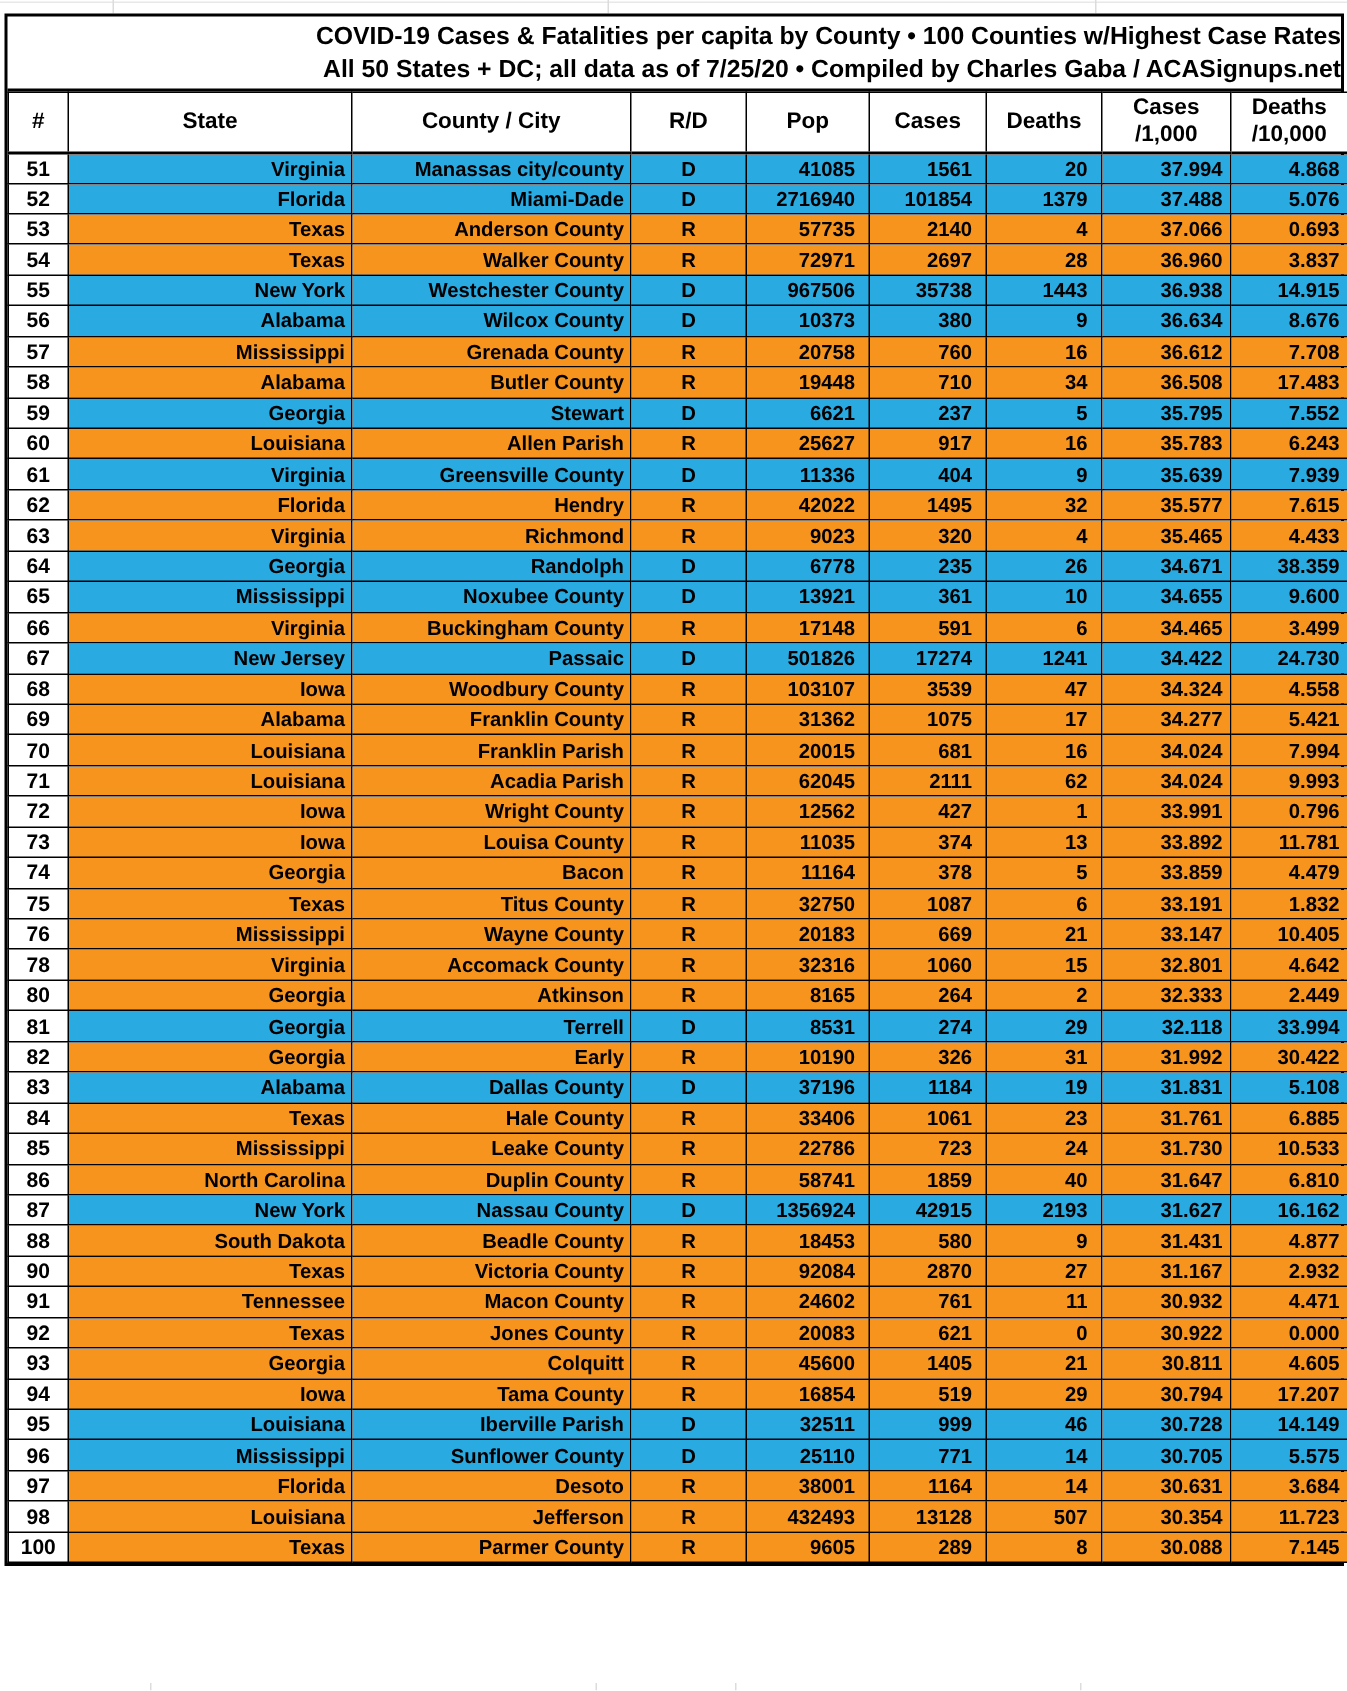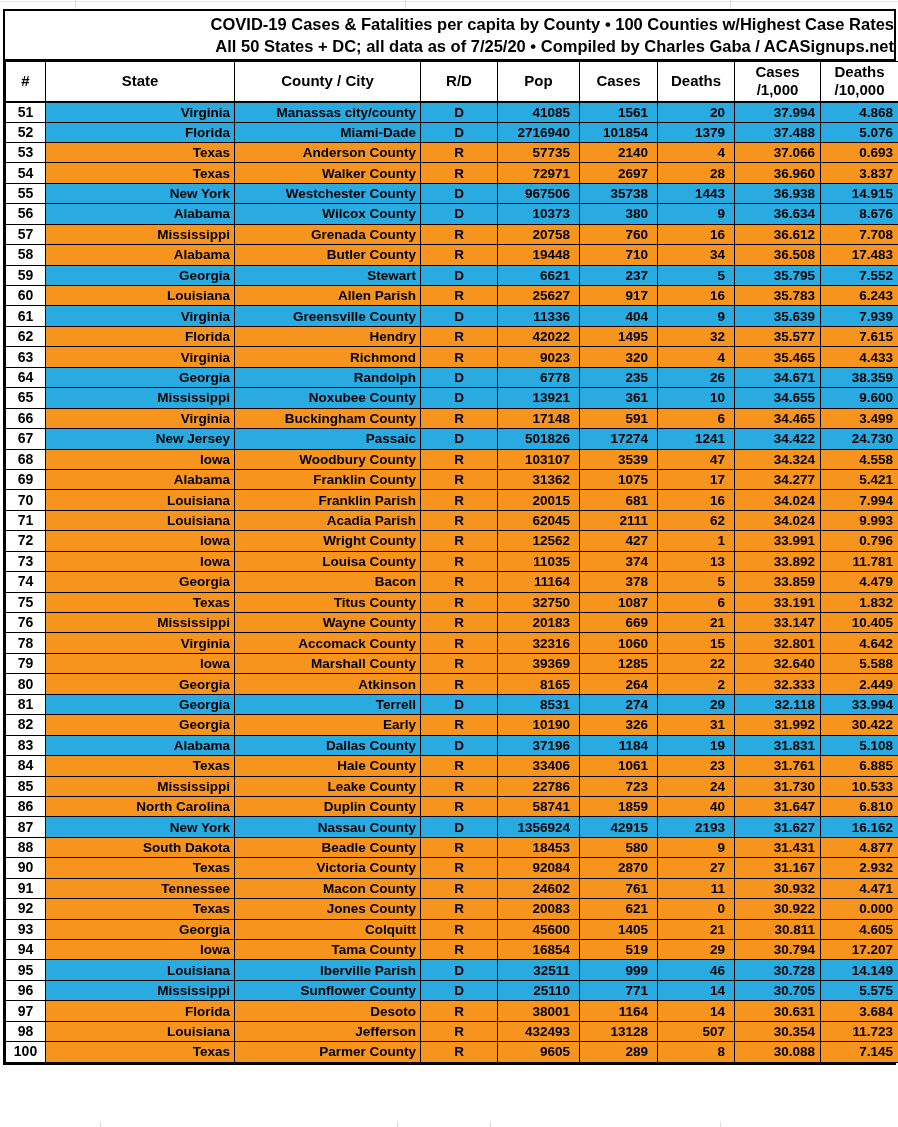--- a/index.html
+++ b/index.html
@@ -420,31 +420,20 @@
           <td class="c-state">Virginia</td>
           <td class="c-county">Accomack County</td>
           <td class="c-rd">R</td>
           <td class="c-pop">32316</td>
           <td class="c-cases">1060</td>
           <td class="c-deaths">15</td>
           <td class="c-cases-per-1000">32.801</td>
           <td class="c-deaths-per-10000">4.642</td>
         </tr>
         <tr class="rep">
-          <td class="c-rank">79</td>
-          <td class="c-state">Iowa</td>
-          <td class="c-county">Marshall County</td>
-          <td class="c-rd">R</td>
-          <td class="c-pop">39369</td>
-          <td class="c-cases">1285</td>
-          <td class="c-deaths">22</td>
-          <td class="c-cases-per-1000">32.640</td>
-          <td class="c-deaths-per-10000">5.588</td>
-        </tr>
-        <tr class="rep">
           <td class="c-rank">80</td>
           <td class="c-state">Georgia</td>
           <td class="c-county">Atkinson</td>
           <td class="c-rd">R</td>
           <td class="c-pop">8165</td>
           <td class="c-cases">264</td>
           <td class="c-deaths">2</td>
           <td class="c-cases-per-1000">32.333</td>
           <td class="c-deaths-per-10000">2.449</td>
         </tr>

